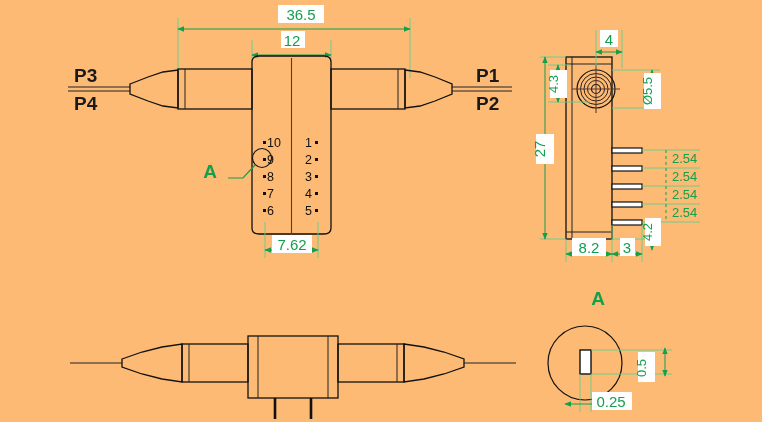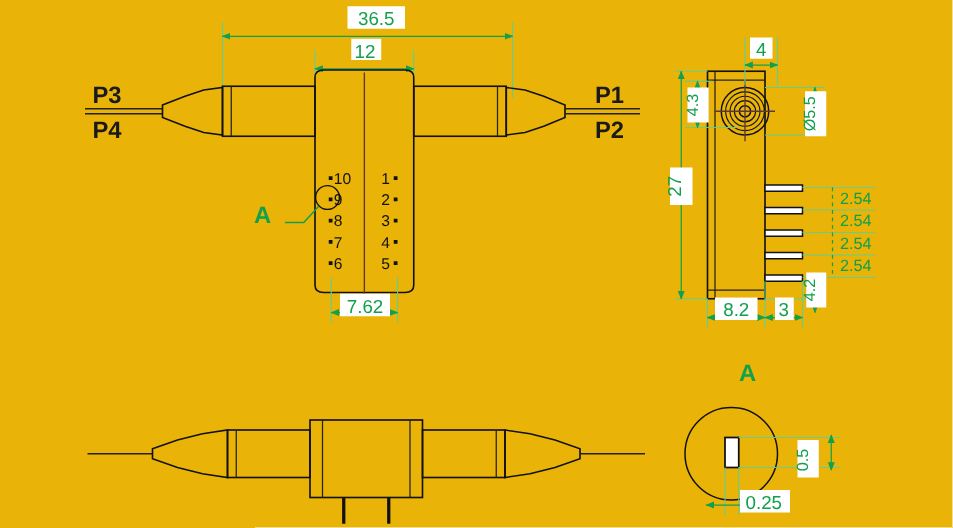--- a/index.html
+++ b/index.html
@@ -7,21 +7,21 @@
     padding: 0;
     background: #ffffff;
   }
   body {
     font-family: "Liberation Sans", sans-serif;
   }
   #drawing-root {
     position: relative;
     width: 762px;
     height: 422px;
-    background: #eab308;
+    background: #fdba74;
     overflow: hidden;
   }
   svg#cad {
     display: block;
     width: 762px;
     height: 422px;
   }
   .dimtext {
     font-family: "Liberation Sans", sans-serif;
     font-size: 15px;

